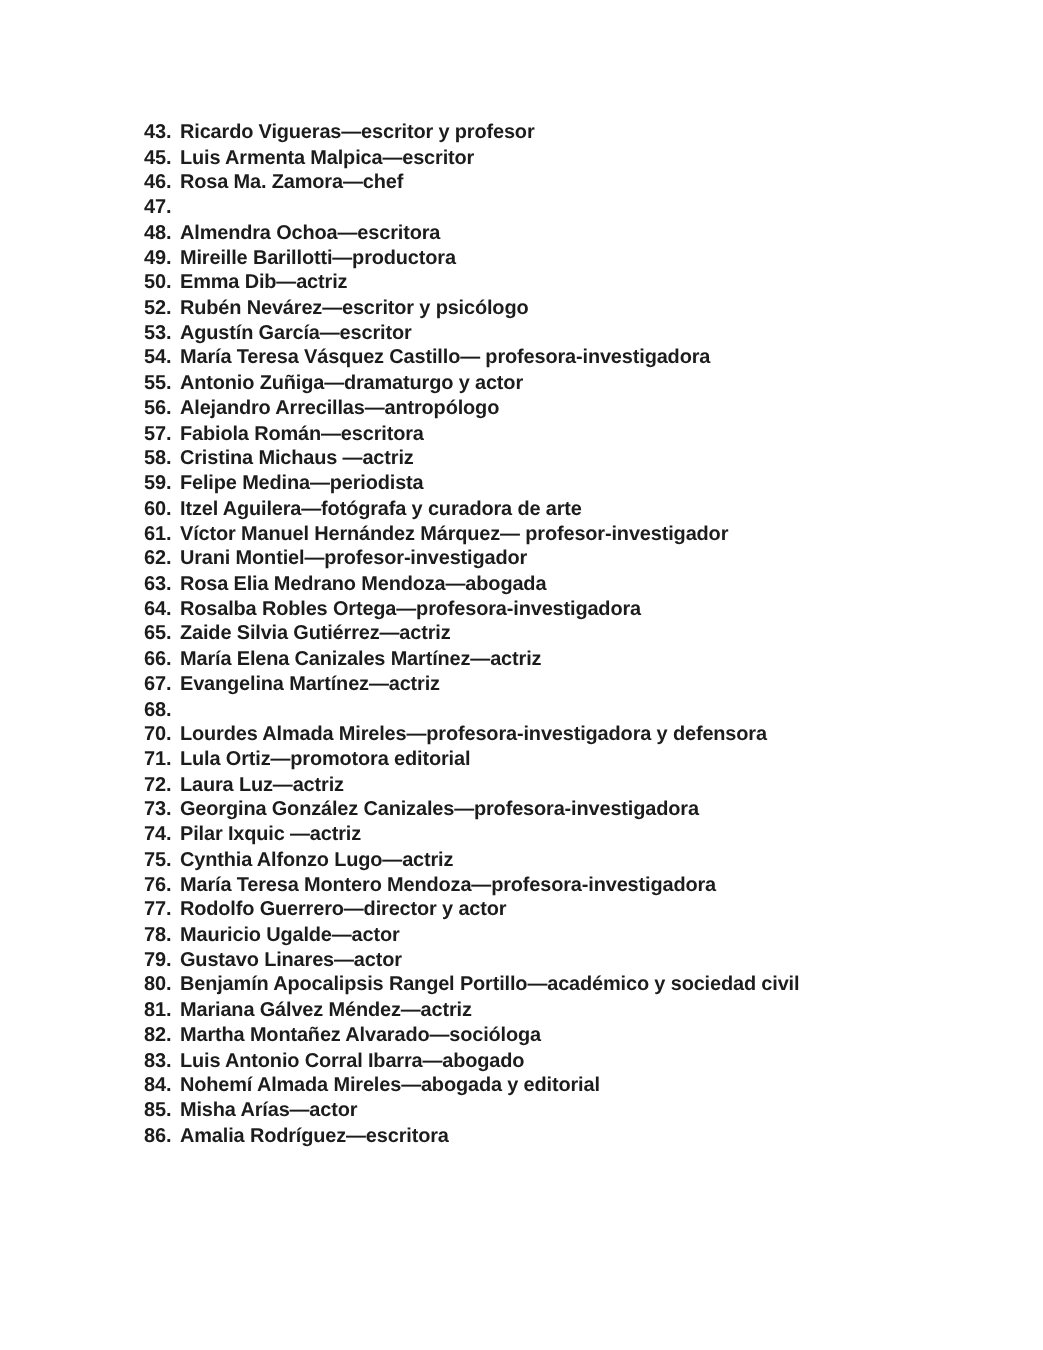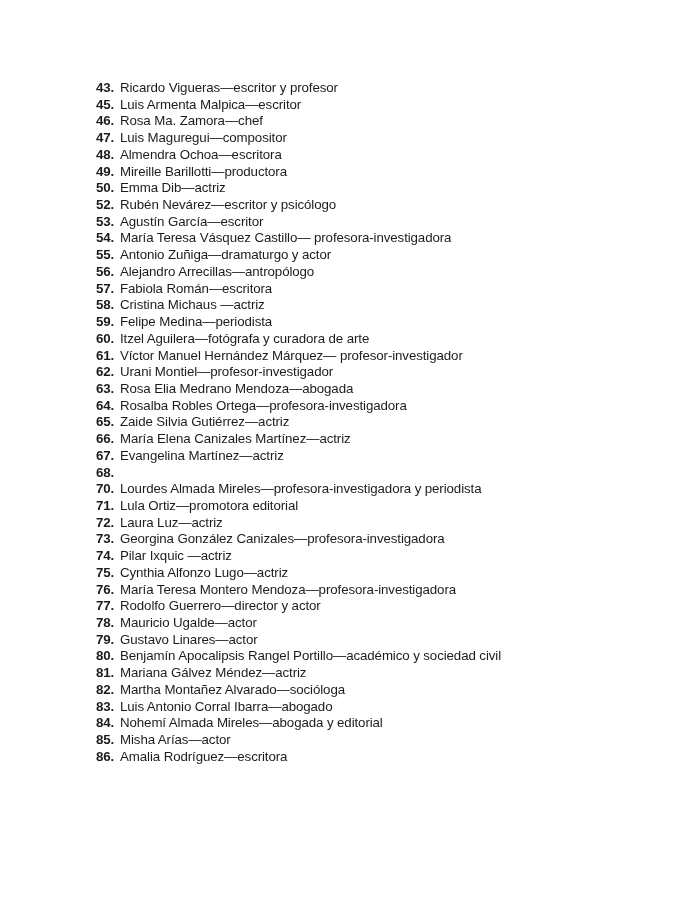--- a/index.html
+++ b/index.html
@@ -32,24 +32,24 @@
     line-height: 16.72px;
     white-space: nowrap;
     letter-spacing: -0.1px;
   }
   .num {
     flex: none;
     width: 24px;
     font-weight: bold;
   }
   .person-name {
-    font-weight: normal;
+    font-weight: bold;
   }
   .person-role {
-    font-weight: normal;
+    font-weight: bold;
   }
 </style>
 </head>
 <body>
 
 <div class="page" style="color: rgb(28, 28, 28); background: rgb(255, 255, 255);">
   <ol class="name-list" id="name-list">
   <li class="row">
     <span class="num">43.</span>
     <span class="txt"><span class="person-name">Ricardo Vigueras</span><span class="person-role">—escritor y profesor</span></span>
@@ -61,21 +61,20 @@
     <span class="txt"><span class="person-name">Luis Armenta Malpica</span><span class="person-role">—escritor</span></span>
   </li>
 
   <li class="row">
     <span class="num">46.</span>
     <span class="txt"><span class="person-name">Rosa Ma. Zamora</span><span class="person-role">—chef</span></span>
   </li>
 
   <li class="row">
     <span class="num">47.</span>
-    <span class="txt"><span class="person-name">Luis Maguregui</span><span class="person-role">—compositor</span></span>
   </li>
 
   <li class="row">
     <span class="num">48.</span>
     <span class="txt"><span class="person-name">Almendra Ochoa</span><span class="person-role">—escritora</span></span>
   </li>
 
   <li class="row">
     <span class="num">49.</span>
     <span class="txt"><span class="person-name">Mireille Barillotti</span><span class="person-role">—productora</span></span>
@@ -167,21 +166,21 @@
     <span class="txt"><span class="person-name">Evangelina Martínez</span><span class="person-role">—actriz</span></span>
   </li>
 
   <li class="row">
     <span class="num">68.</span>
   </li>
 
 
   <li class="row">
     <span class="num">70.</span>
-    <span class="txt"><span class="person-name">Lourdes Almada Mireles</span><span class="person-role">—profesora-investigadora y periodista</span></span>
+    <span class="txt"><span class="person-name">Lourdes Almada Mireles</span><span class="person-role">—profesora-investigadora y defensora</span></span>
   </li>
 
   <li class="row">
     <span class="num">71.</span>
     <span class="txt"><span class="person-name">Lula Ortiz</span><span class="person-role">—promotora editorial</span></span>
   </li>
 
   <li class="row">
     <span class="num">72.</span>
     <span class="txt"><span class="person-name">Laura Luz</span><span class="person-role">—actriz</span></span>

